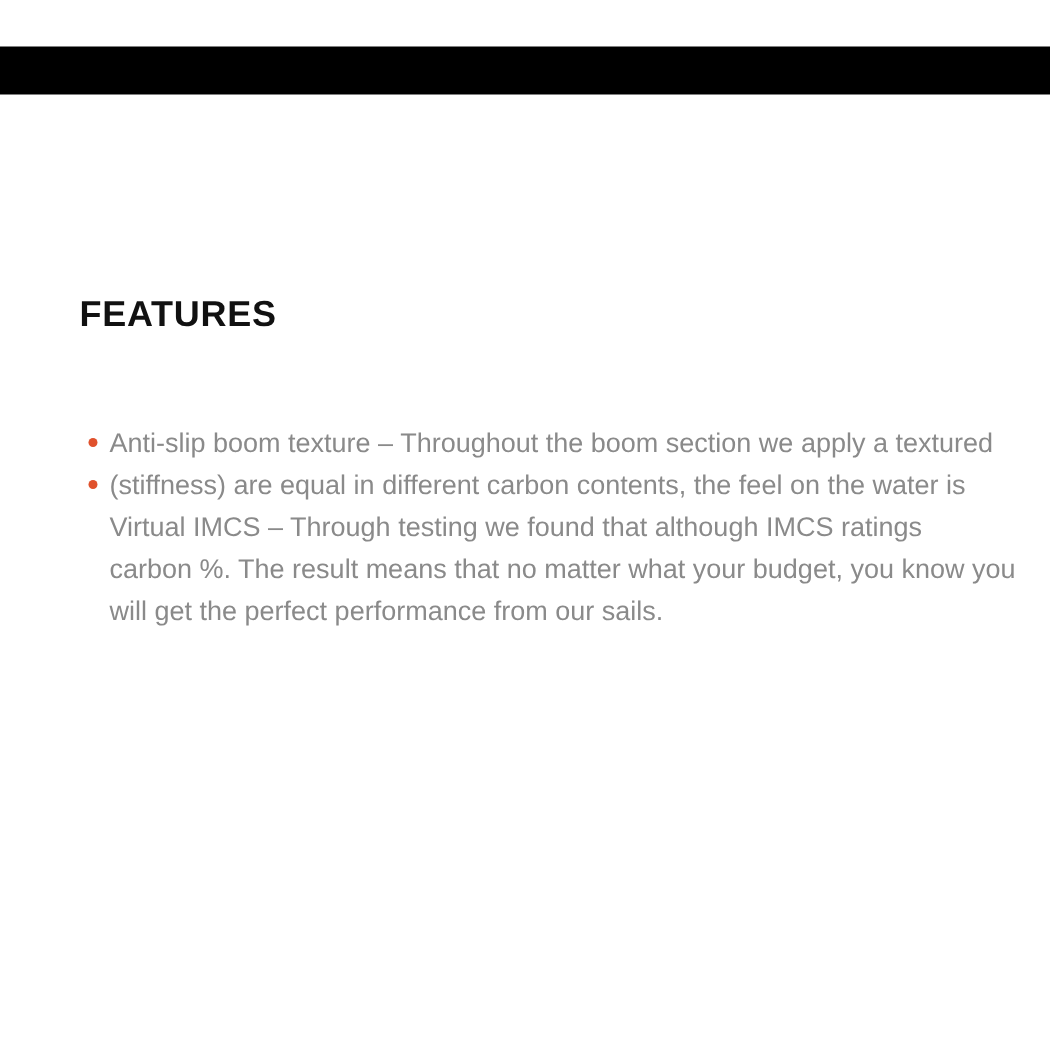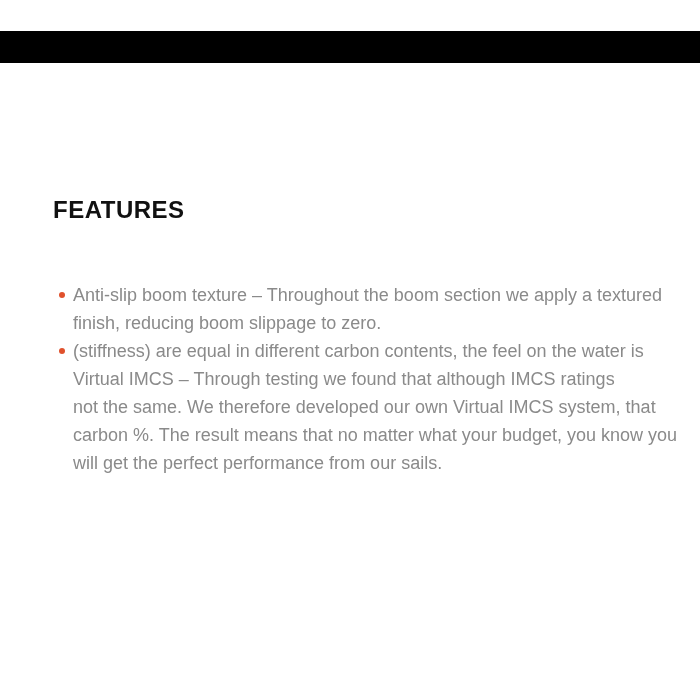--- a/index.html
+++ b/index.html
@@ -70,24 +70,22 @@
 </head>
 <body>
 
 <div class="canvas">
   <div class="top-bar"></div>
   <h1 class="heading">FEATURES</h1>
   <ul class="features-list">
       <li class="feature-item">
         <span class="dot"></span>
         <div class="line">Anti-slip boom texture – Throughout the boom section we apply a textured</div>
-        <div class="line">finish, reducing boom slippage to zero.</div>
       </li>
       <li class="feature-item">
         <span class="dot"></span>
         <div class="line">(stiffness) are equal in different carbon contents, the feel on the water is</div>
         <div class="line">Virtual IMCS – Through testing we found that although IMCS ratings</div>
-        <div class="line">not the same. We therefore developed our own Virtual IMCS system, that</div>
         <div class="line">carbon %. The result means that no matter what your budget, you know you</div>
         <div class="line">will get the perfect performance from our sails.</div>
       </li>
     </ul>
 </div>
 
 </body></html>

